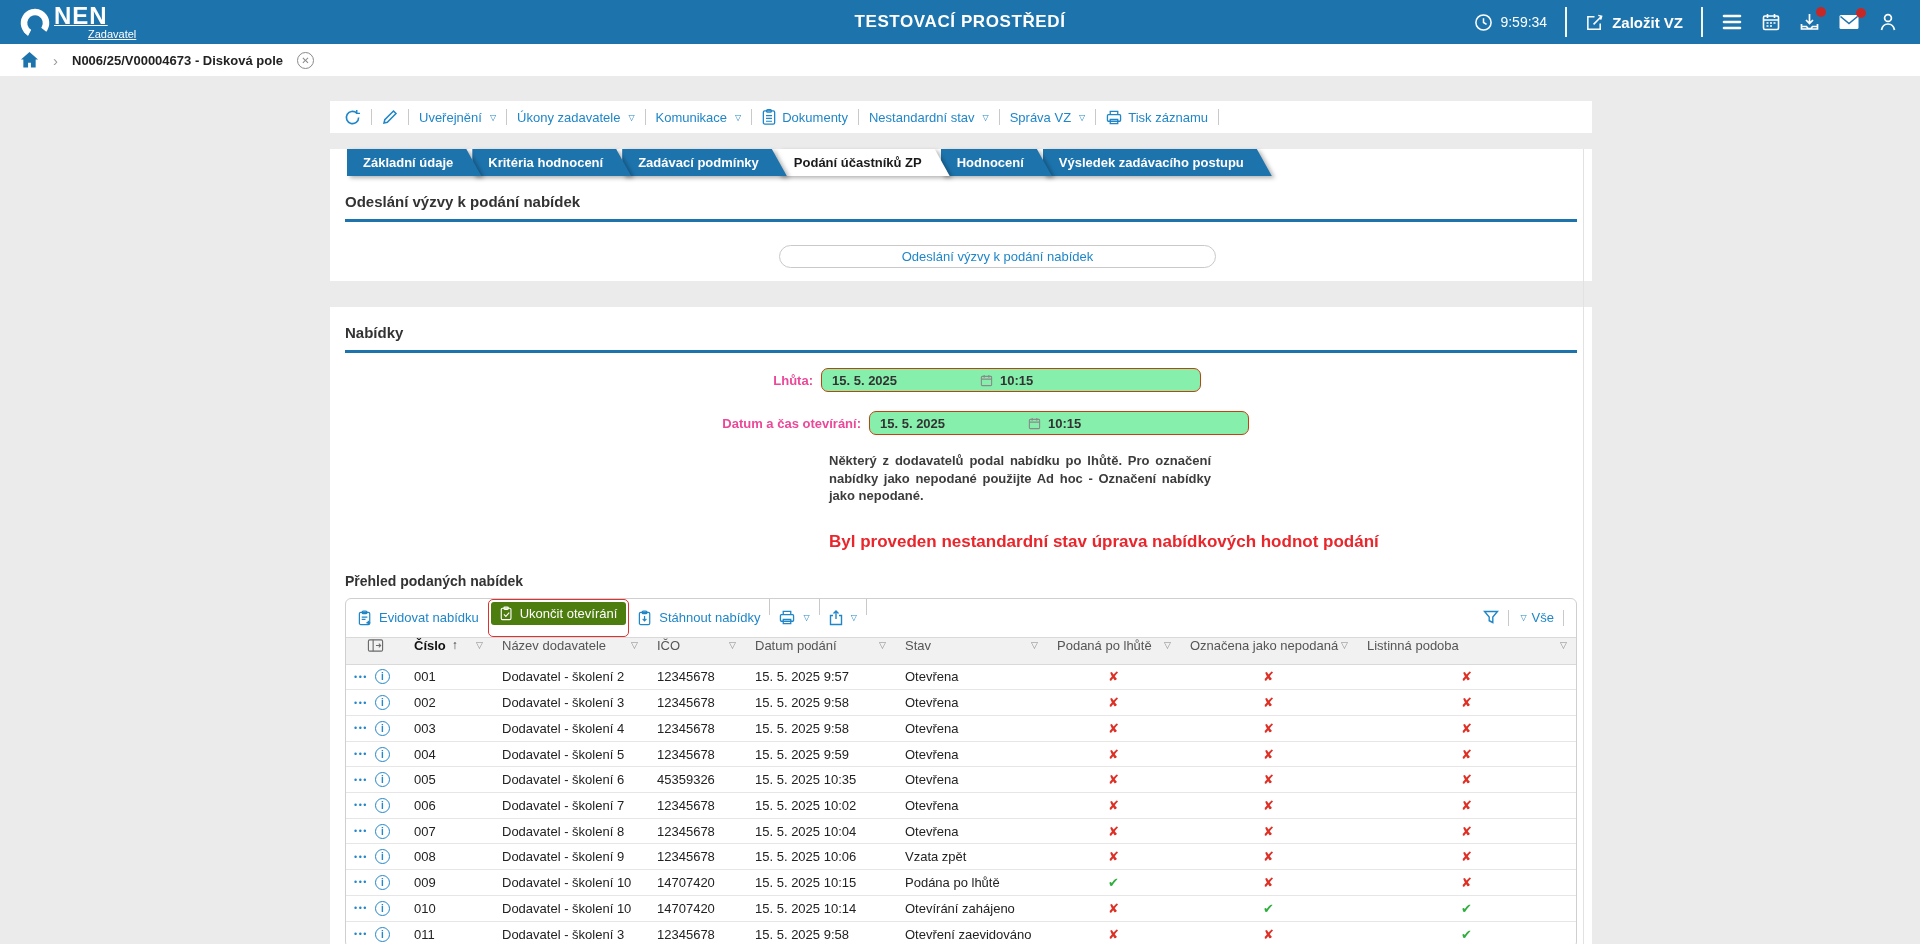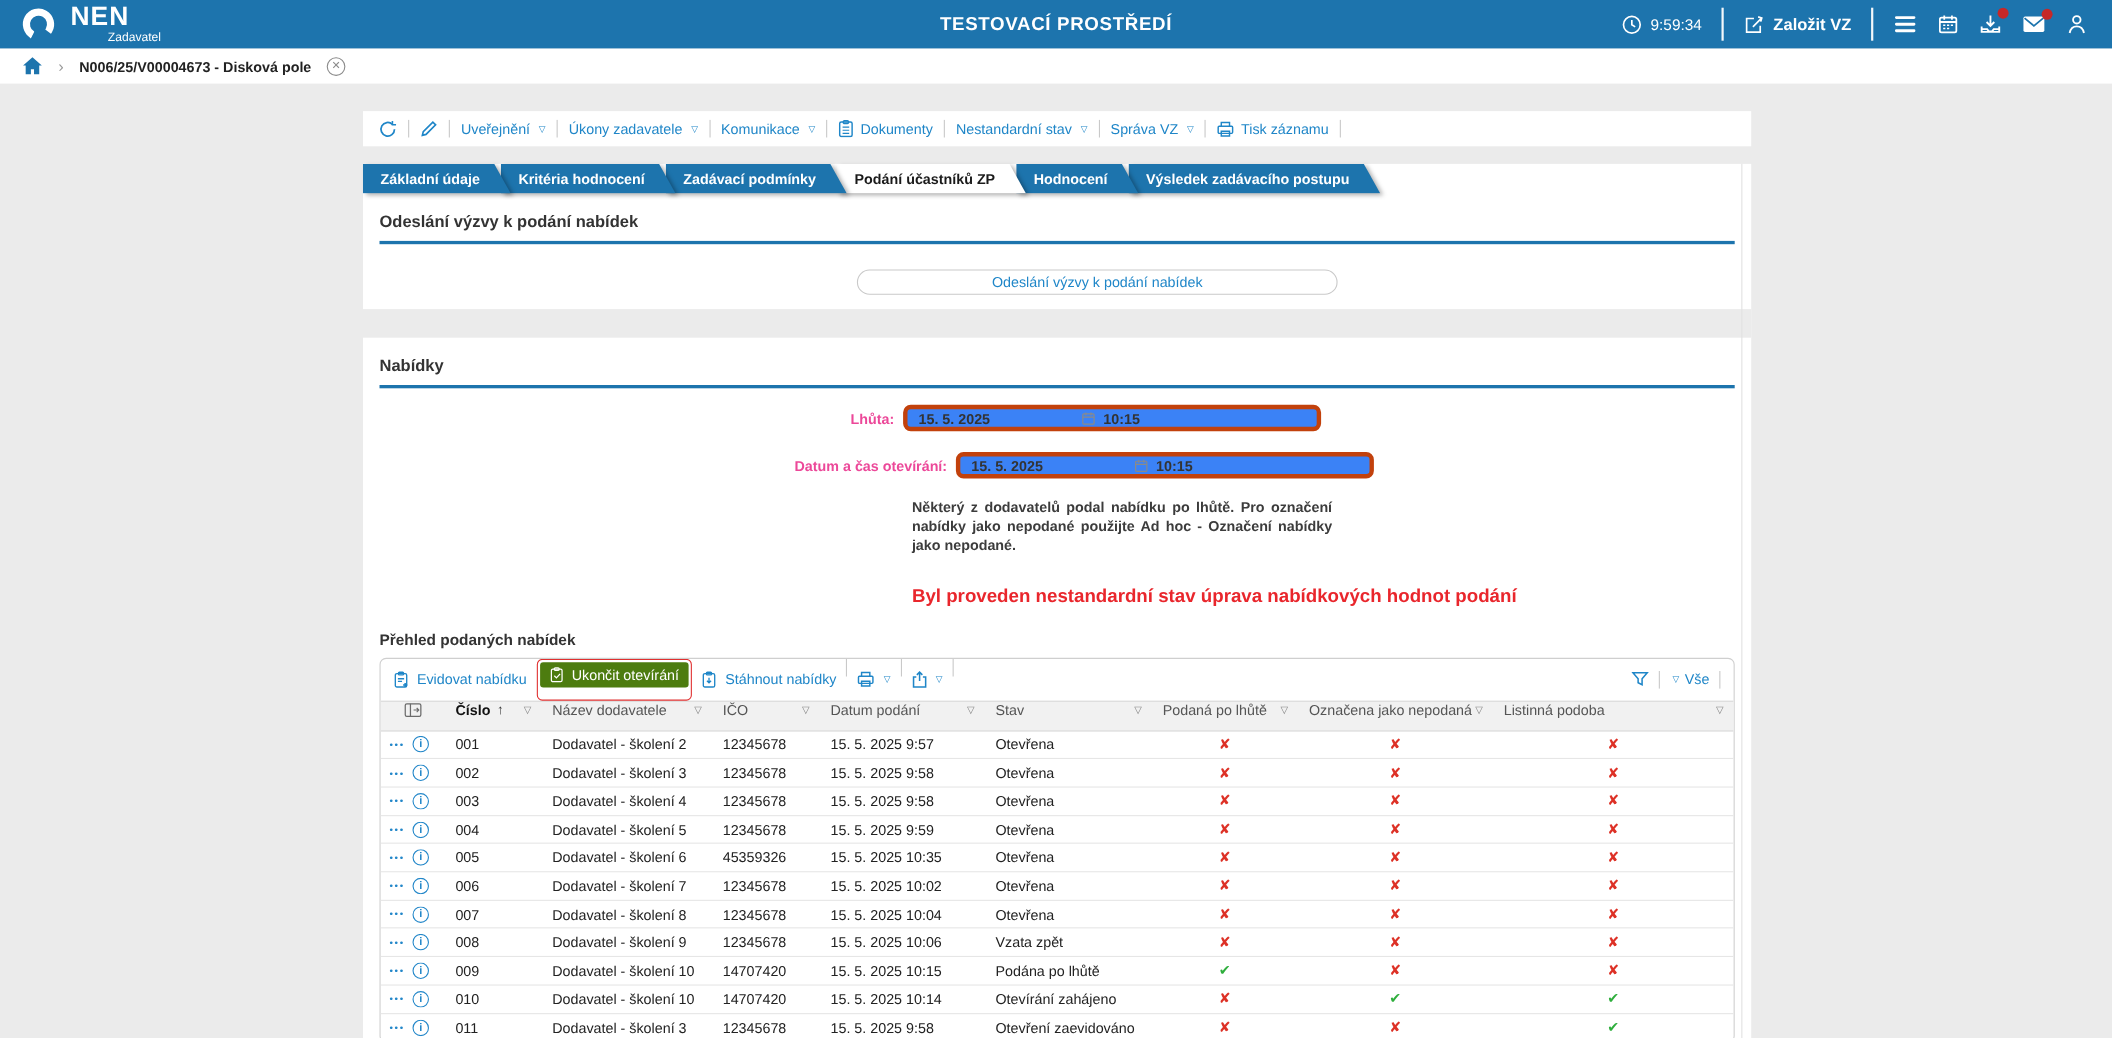--- a/index.html
+++ b/index.html
@@ -2,21 +2,21 @@
 <html><head>
 <meta charset="utf-8">
 <style>
   * { margin:0; padding:0; box-sizing:border-box; }
   html,body { width:1920px; height:944px; overflow:hidden; background:#ebebeb;
     font-family:"Liberation Sans","DejaVu Sans",sans-serif; }
 
   
   .topbar { position:absolute; left:0; top:0; width:1920px; height:44px;
     background:#1d74ad; display:flex; align-items:center; color:#fff; z-index:50; }
-  .logo-wrap { display:flex; align-items:center; gap:12px; margin-left:18px; cursor:pointer; }
+  .logo-wrap { display:flex; align-items:flex-end; gap:2px; margin-left:18px; cursor:pointer;text-decoration:underline; }
   .logo-text { line-height:1; }
   .logo-nen { font-size:24px; font-weight:bold; letter-spacing:1px; }
   .logo-sub { display:block; font-size:11px; margin:1px 0 0 34px; font-weight:normal; }
   .env-title { position:absolute; left:0; right:0; text-align:center; font-size:17px;
     font-weight:bold; letter-spacing:.6px; pointer-events:none; }
   .topbar-right { margin-left:auto; display:flex; align-items:center; gap:18px;
     margin-right:22px; z-index:2; }
   .tb-sep { width:2px; height:30px; background:rgba(255,255,255,.95); }
   .clock { display:flex; align-items:center; gap:7px; font-size:14px; }
   .zalozit { display:flex; align-items:center; gap:8px; font-size:15px; font-weight:bold;
@@ -41,40 +41,40 @@
   .cmd-link { display:flex; align-items:center; gap:6px; color:#1f86c8; font-size:13px;
     cursor:pointer; white-space:nowrap; }
   .drop { font-size:8px; color:#1f86c8; margin-left:2px; }
   .vsep { width:1px; height:16px; background:#c9c9c9; }
 
   .main { background:#fff; margin-top:16px; min-height:792px; position:relative; }
   .scroll-strip { position:absolute; top:0; right:0; bottom:0; width:9px;
     border-left:1px solid #e2e2e2; }
 
   
-  .tabs { display:flex; height:27px; }
+  .tabs { display:flex; height:27px;padding-left:17px; }
   .tabwrap { filter:drop-shadow(3px 2px 2px rgba(0,0,0,.30)); margin-right:-9px; }
   .tab { height:27px; display:flex; align-items:center; background:#1d74ad; color:#fff;
     font-size:13px; font-weight:bold; padding:0 28px 0 16px; cursor:pointer;
     clip-path:polygon(0 0, calc(100% - 15px) 0, 100% 100%, 0 100%); }
   .tab.active { background:#fff; color:#1a1a1a; }
 
   
   .sec-title { font-size:15px; font-weight:bold; color:#333; margin:17px 15px 9px 15px; }
   .blue-rule { height:3px; background:#1d74ad; margin:0 15px; }
   .ghost-btn { display:block; margin:23px 0 0 449px; width:437px; height:23px;
     background:#fff; border:1px solid #c9c9c9; border-radius:12px; color:#1f86c8;
     font-size:13px; cursor:pointer; font-family:inherit; }
   .band { height:26px; background:#ebebeb; margin-top:13px; }
 
   .form-row { display:flex; align-items:center; margin-top:15px; }
   .form-row + .form-row { margin-top:19px;padding-left:48px; }
   .f-label { width:491px; text-align:right; padding-right:8px; font-size:13px;
     color:#ec4899; font-weight:bold; }
-  .f-field { width:380px; height:24px; background:#3b82f6; border:4px solid #c2410c;
+  .f-field { width:380px; height:24px; background:#86efac; border:1px solid #c2410c;
     border-radius:7px; display:flex; align-items:center; font-size:13px; font-weight:bold;
     color:#333; cursor:text; }
   .f-date { width:158px; padding-left:10px; }
   .f-time { margin-left:7px; }
 
   .note { margin:17px 0 0 499px; width:382px; font-size:13px; color:#3c3c3c;
     font-weight:600; line-height:1.35; text-align:justify; }
   .warning { margin:27px 0 0 499px; font-size:17px; font-weight:bold; color:#e9262c; }
 
   .tbl-title { font-size:14px; font-weight:bold; color:#333; margin:21px 15px 9px 15px; }

